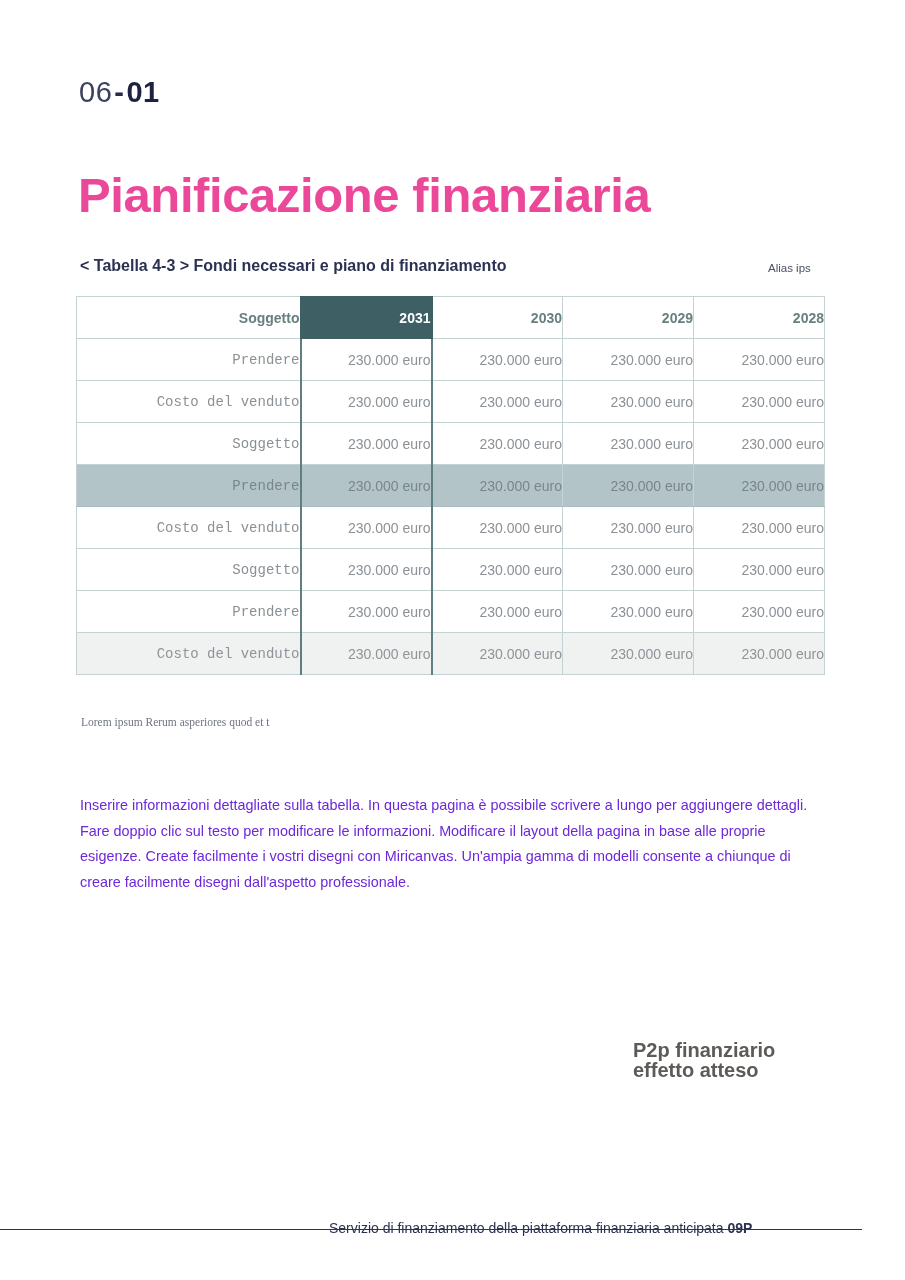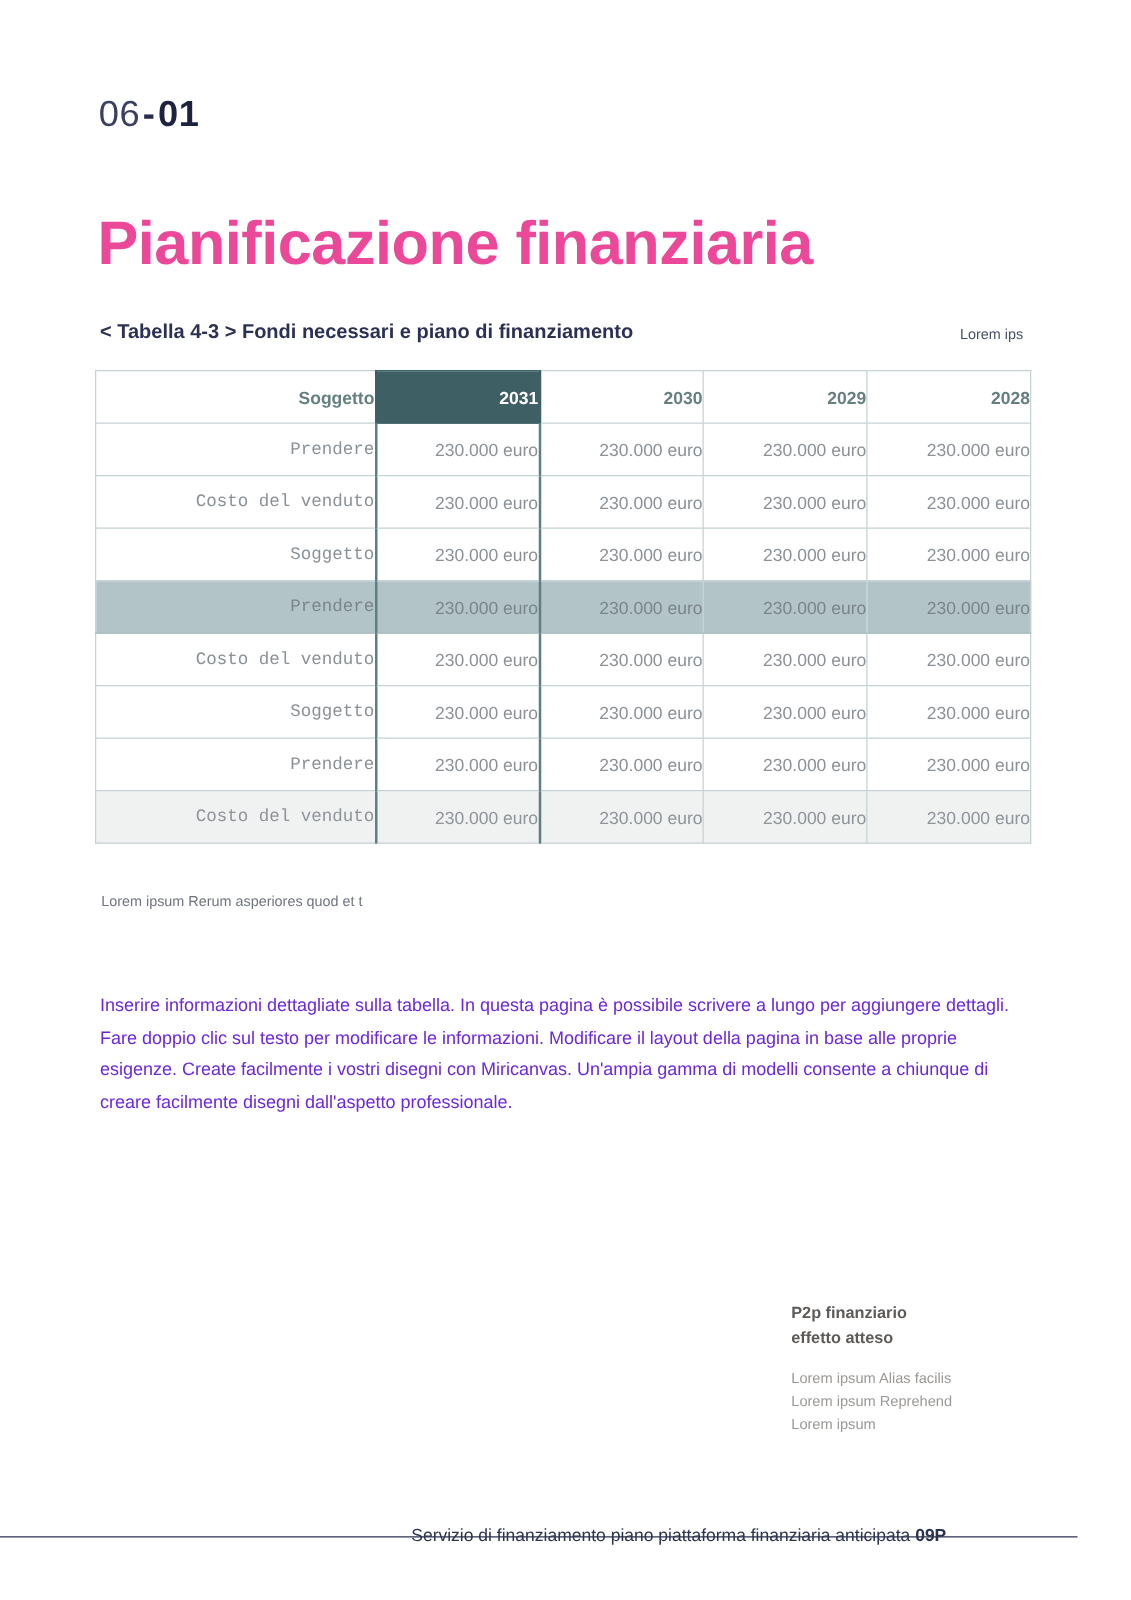--- a/index.html
+++ b/index.html
@@ -133,41 +133,42 @@
   table.fin tbody tr:last-child td.colsep-l,
   table.fin tbody tr:last-child td.colsep-r { border-bottom: 1px solid #c5d2d3; }
 
   .tbl-foot-note {
     position: absolute;
     left: 81px;
     top: 716px;
     font-size: 11.5px;
     color: #6f7480;
     white-space: nowrap;
+    font-family: Liberation Serif, serif;
   }
 
   
   .body-copy {
     position: absolute;
     left: 80px;
     top: 779px;
     width: 740px;
     font-size: 14.4px;
     line-height: 25.5px;
     color: #6d28d9;
     text-align: left;
   }
 
   
   .chart-area { position: absolute; left: 0; top: 925px; width: 905px; }
 
   
   .side-block { position: absolute; left: 633px; top: 1040px; width: 210px; }
   .side-title {
-    font-size: 13px;
+    font-size: 20px;
     font-weight: 700;
     color: #5d5a57;
     line-height: 20px;
     margin: 0 0 14px 0;
   }
   .side-list { font-size: 11.7px; color: #9b9895; line-height: 18.5px; }
   .side-list div { white-space: nowrap; }
 
   
   .footer-rule {
@@ -193,21 +194,21 @@
 
 <div class="page">
 
   <div class="sec-num">
     <span class="num-a">06</span><span class="num-dash">-</span><span class="num-b">01</span>
   </div>
 
   <h1 class="page-title">Pianificazione finanziaria</h1>
 
   <div class="table-caption">&lt; Tabella 4-3 &gt; Fondi necessari e piano di finanziamento</div>
-  <div class="corner-note">Lorem ips</div>
+  <div class="corner-note">Alias ips</div>
 
   <div class="tbl-wrap">
     <table class="fin">
       <colgroup>
         <col class="c0">
           <col class="c1">
           <col class="c2">
           <col class="c3">
           <col class="c4">
       </colgroup>
@@ -297,25 +298,20 @@
 
     
     
   </div>
 
   <div class="side-block">
     <div class="side-title">
       <div>P2p finanziario</div>
       <div>effetto atteso</div>
     </div>
-    <div class="side-list">
-      <div>Lorem ipsum Alias facilis</div>
-      <div>Lorem ipsum Reprehend</div>
-      <div>Lorem ipsum</div>
-    </div>
   </div>
 
   <div class="footer-rule"></div>
   <div class="footer-text">
-    <span>Servizio di finanziamento piano piattaforma finanziaria anticipata </span><span class="fnum">09P</span>
+    <span>Servizio di finanziamento della piattaforma finanziaria anticipata </span><span class="fnum">09P</span>
   </div>
 
 </div>
 
 </body></html>

